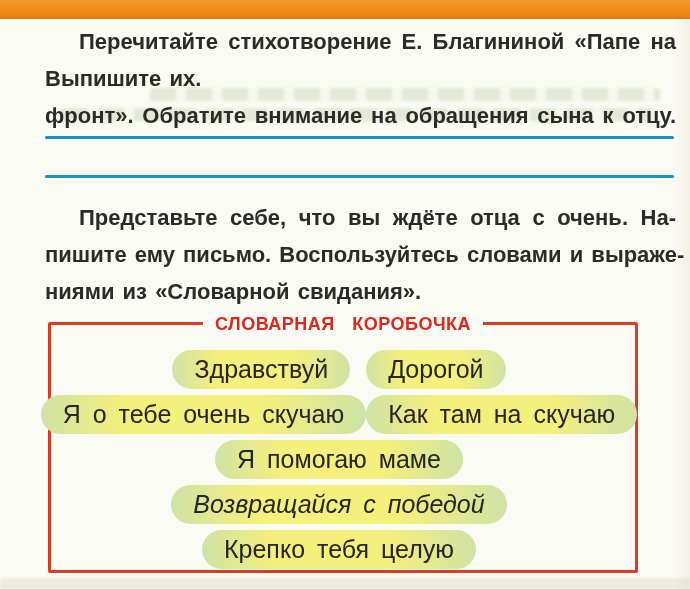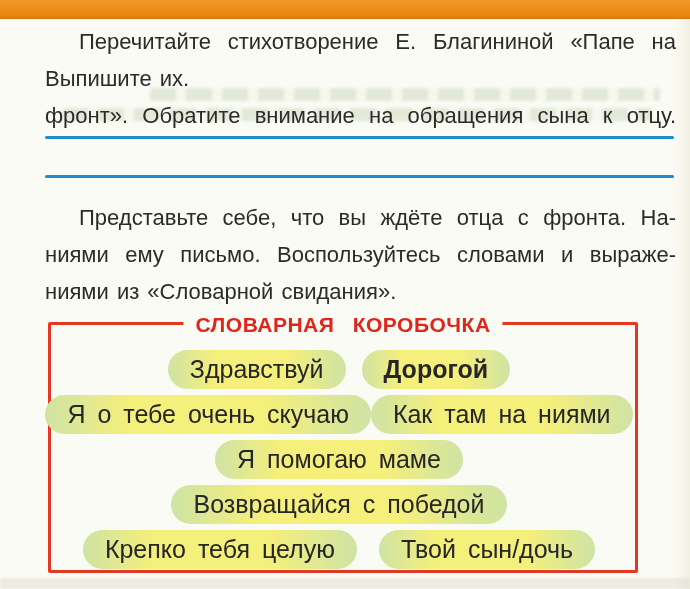--- a/index.html
+++ b/index.html
@@ -23,55 +23,56 @@
     pointer-events:none;
   }
   
   .para{position:absolute;left:45px;width:631px;font-size:22px;}
   .para .line{
     line-height:37px;
     text-align:justify;
     text-align-last:justify;
     word-spacing:2px;
     white-space:nowrap;
+    font-weight:bold;
   }
   .para .line.indent{padding-left:34px;}
   .para .line.last{text-align-last:left;white-space:normal;}
   .para1{top:23px;}
   .para2{top:199px;}
   
   .rule{position:absolute;left:45px;width:629px;height:3px;border-radius:2px;}
   .rule1{top:136px;}
   .rule2{top:175px;}
   
   .word-box{
     position:absolute;left:48px;top:322px;width:590px;height:251px;
     box-sizing:border-box;
     border:3px solid #e53823;
     border-radius:2px;
   }
   .box-title{
     position:absolute;top:-14px;left:50%;transform:translateX(-50%);
     background:#fbfbf5;
     padding:0 12px;
-    font-size:21px;font-weight:bold;
+    font-size:18px;font-weight:bold;
     letter-spacing:0.5px;word-spacing:12px;
     white-space:nowrap;
     line-height:27px;
   }
   .pill-rows{
     position:absolute;top:0;left:0;right:8px;
     padding-top:25px;
     display:flex;flex-direction:column;gap:6px;align-items:center;
   }
   .pill-row{display:flex;justify-content:center;width:100%;}
   .pill-row:nth-child(1){gap:16px;}
   .pill-row:nth-child(2){}
   .pill-row:nth-child(3){gap:15px;}
-  .pill-row:nth-child(4){gap:27px;}
+  .pill-row:nth-child(4){gap:27px;font-style:italic;}
   .pill-row:nth-child(5){gap:22px;text-align:center;}
   .pill{
     height:39px;line-height:39px;
     padding:0 22px;
     border-radius:20px;
     font-size:25px;
     word-spacing:5px;
     color:#262624;
     white-space:nowrap;
   }
@@ -105,44 +106,43 @@
   <div class="para para1">
     <div class="line indent">Перечитайте стихотворение Е. Благининой «Папе на</div>
     <div class="line last">Выпишите их.</div>
     <div class="line">фронт». Обратите внимание на обращения сына к отцу.</div>
   </div>
 
   <div class="rule rule1" style="background: rgb(30, 141, 200);"></div>
   <div class="rule rule2" style="background: rgb(30, 141, 200);"></div>
 
   <div class="para para2">
-    <div class="line indent">Представьте себе, что вы ждёте отца с фронта. На-</div>
-    <div class="line">ниями ему письмо. Воспользуйтесь словами и выраже-</div>
+    <div class="line indent">Представьте себе, что вы ждёте отца с очень. На-</div>
+    <div class="line">пишите ему письмо. Воспользуйтесь словами и выраже-</div>
     <div class="line last">ниями из «Словарной свидания».</div>
   </div>
 
   <div class="word-box" style="border-color: rgb(229, 56, 35);">
     <span class="box-title" style="color: rgb(223, 38, 27);">СЛОВАРНАЯ КОРОБОЧКА</span>
     <div class="pill-rows">
         <div class="pill-row">
           <span class="pill" style="background: linear-gradient(90deg, rgb(207, 227, 164) 0%, rgb(245, 239, 123) 26%, rgb(245, 239, 123) 68%, rgb(207, 227, 164) 100%);">Здравствуй</span>
-          <span class="pill" style="background: linear-gradient(90deg, rgb(207, 227, 164) 0%, rgb(245, 239, 123) 26%, rgb(245, 239, 123) 68%, rgb(207, 227, 164) 100%); font-weight: bold;">Дорогой</span>
+          <span class="pill" style="background: linear-gradient(90deg, rgb(207, 227, 164) 0%, rgb(245, 239, 123) 26%, rgb(245, 239, 123) 68%, rgb(207, 227, 164) 100%);">Дорогой</span>
         </div>
         <div class="pill-row">
           <span class="pill" style="background: linear-gradient(90deg, rgb(207, 227, 164) 0%, rgb(245, 239, 123) 26%, rgb(245, 239, 123) 68%, rgb(207, 227, 164) 100%);">Я о тебе очень скучаю</span>
-          <span class="pill" style="background: linear-gradient(90deg, rgb(207, 227, 164) 0%, rgb(245, 239, 123) 26%, rgb(245, 239, 123) 68%, rgb(207, 227, 164) 100%);">Как там на ниями</span>
+          <span class="pill" style="background: linear-gradient(90deg, rgb(207, 227, 164) 0%, rgb(245, 239, 123) 26%, rgb(245, 239, 123) 68%, rgb(207, 227, 164) 100%);">Как там на скучаю</span>
         </div>
         <div class="pill-row">
           <span class="pill" style="background: linear-gradient(90deg, rgb(207, 227, 164) 0%, rgb(245, 239, 123) 26%, rgb(245, 239, 123) 68%, rgb(207, 227, 164) 100%);">Я помогаю маме</span>
         </div>
         <div class="pill-row">
           <span class="pill" style="background: linear-gradient(90deg, rgb(207, 227, 164) 0%, rgb(245, 239, 123) 26%, rgb(245, 239, 123) 68%, rgb(207, 227, 164) 100%);">Возвращайся с победой</span>
         </div>
         <div class="pill-row">
           <span class="pill" style="background: linear-gradient(90deg, rgb(207, 227, 164) 0%, rgb(245, 239, 123) 26%, rgb(245, 239, 123) 68%, rgb(207, 227, 164) 100%);">Крепко тебя целую</span>
-          <span class="pill" style="background: linear-gradient(90deg, rgb(207, 227, 164) 0%, rgb(245, 239, 123) 26%, rgb(245, 239, 123) 68%, rgb(207, 227, 164) 100%);">Твой сын/дочь</span>
         </div>
       </div>
   </div>
 
   <div class="bottom-strip"></div>
 
 </div>
 
 </body></html>

